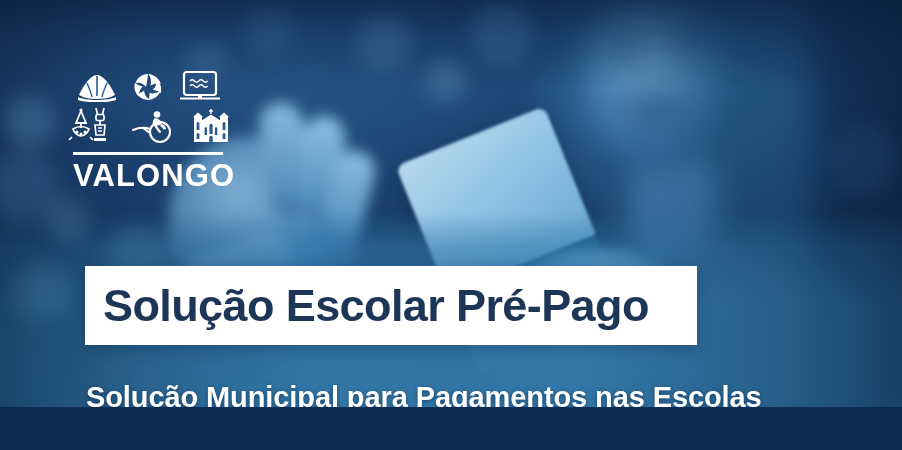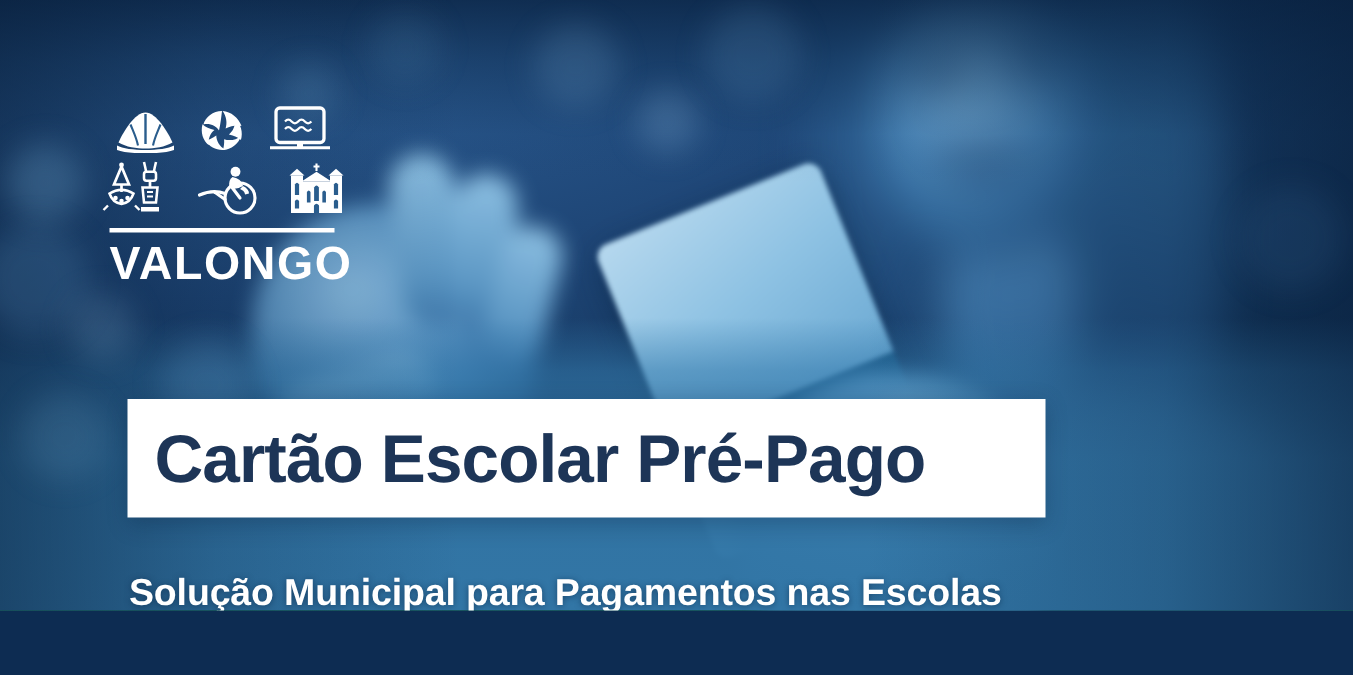--- a/index.html
+++ b/index.html
@@ -233,21 +233,21 @@
     padding-left: 18px;
     white-space: nowrap;
     font-family: "Liberation Sans", sans-serif;
   }
 
   
   .subtitle {
     position: absolute;
     left: 86px; top: 381px;
     color: #ffffff;
-    font-size: 25px;
+    font-size: 29px;
     font-weight: bold;
     letter-spacing: -0.1px;
     white-space: nowrap;
     text-shadow: 0 1px 4px rgba(10,35,65,0.55);
     font-family: "Liberation Sans", sans-serif;
   }
 </style>
 </head>
 <body>
 
@@ -411,18 +411,18 @@
           </svg>
         </span>
       </div>
     </div>
 
     <div class="logo-rule"></div>
     <div class="logo-word">VALONGO</div>
   </div>
 
   <div class="title-band">
-    <span class="title-text">Cartão Escolar Pré-Pago</span>
+    <span class="title-text">Solução Escolar Pré-Pago</span>
   </div>
 
   <div class="subtitle">Solução Municipal para Pagamentos nas Escolas</div>
 
 </div>
 
 </body></html>

